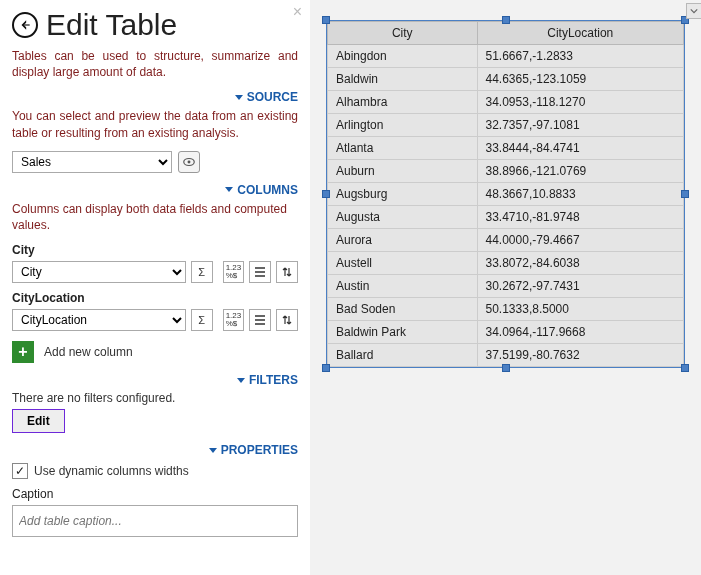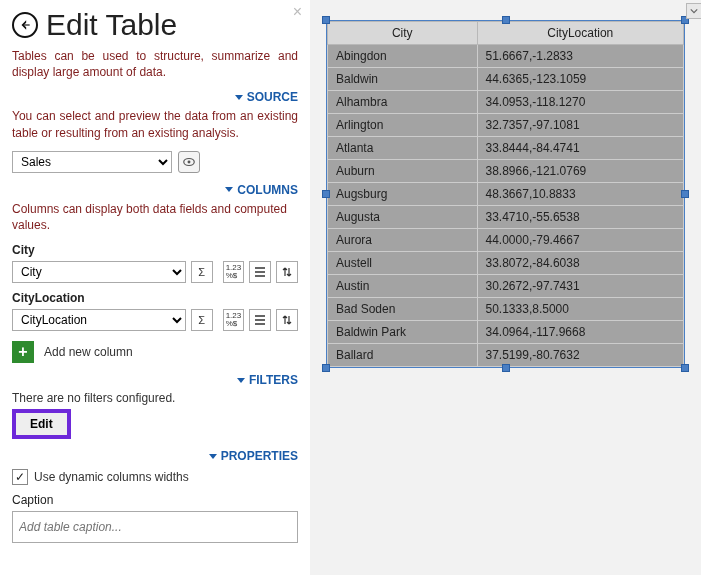--- a/index.html
+++ b/index.html
@@ -86,21 +86,21 @@
   }
   .icon-btn svg { width:12px; height:12px; }
   .col-row .spacer { flex:1; }
   .add-row { display:flex; align-items:center; gap:10px; margin:10px 0; cursor:pointer;}
   .add-plus {
     width:22px; height:22px; background:#2e8b2e; color:#fff;
     display:flex; align-items:center; justify-content:center;
     font-size:16px; font-weight:bold; line-height:1;
   }
   .btn {
-    border:4px solid #6d28d9; background:#eee;
+    border:1px solid #6d28d9; background:#eee;
     padding:4px 14px; font:inherit; font-weight:600;
     cursor:pointer; margin-top:4px;
   }
   .chk-row { display:flex; align-items:center; gap:6px; margin:6px 0;}
   .chk {
     width:16px; height:16px; border:1px solid #888; background:#fff;
     display:flex; align-items:center; justify-content:center;
     cursor:pointer; font-size:12px; color:#222;
   }
   .txt-input {
@@ -137,21 +137,21 @@
     display:flex;align-items:center;justify-content:center;cursor:pointer;
   }
   table.data {
     border-collapse:collapse; width:100%; font-size:12px;
   }
   table.data th {
     background:#d8d8d8; border:1px solid #b8b8b8;
     padding:4px 8px; font-weight:400; text-align:center; color:#222;
   }
   table.data td {
-    border:1px solid #ccc; padding:4px 8px; color:#222; background:#a3a3a3;
+    border:1px solid #ccc; padding:4px 8px; color:#222; background:#e5e5e5;
   }
   table.data td:first-child{width:42%;}
 </style>
 </head>
 <body>
 
 <div class="panel">
   <div class="close-x">×</div>
 
   <div class="title-row">
@@ -308,21 +308,21 @@
           <tr>
             <td>Auburn</td>
             <td>38.8966,-121.0769</td>
           </tr>
           <tr>
             <td>Augsburg</td>
             <td>48.3667,10.8833</td>
           </tr>
           <tr>
             <td>Augusta</td>
-            <td>33.4710,-55.6538</td>
+            <td>33.4710,-81.9748</td>
           </tr>
           <tr>
             <td>Aurora</td>
             <td>44.0000,-79.4667</td>
           </tr>
           <tr>
             <td>Austell</td>
             <td>33.8072,-84.6038</td>
           </tr>
           <tr>

